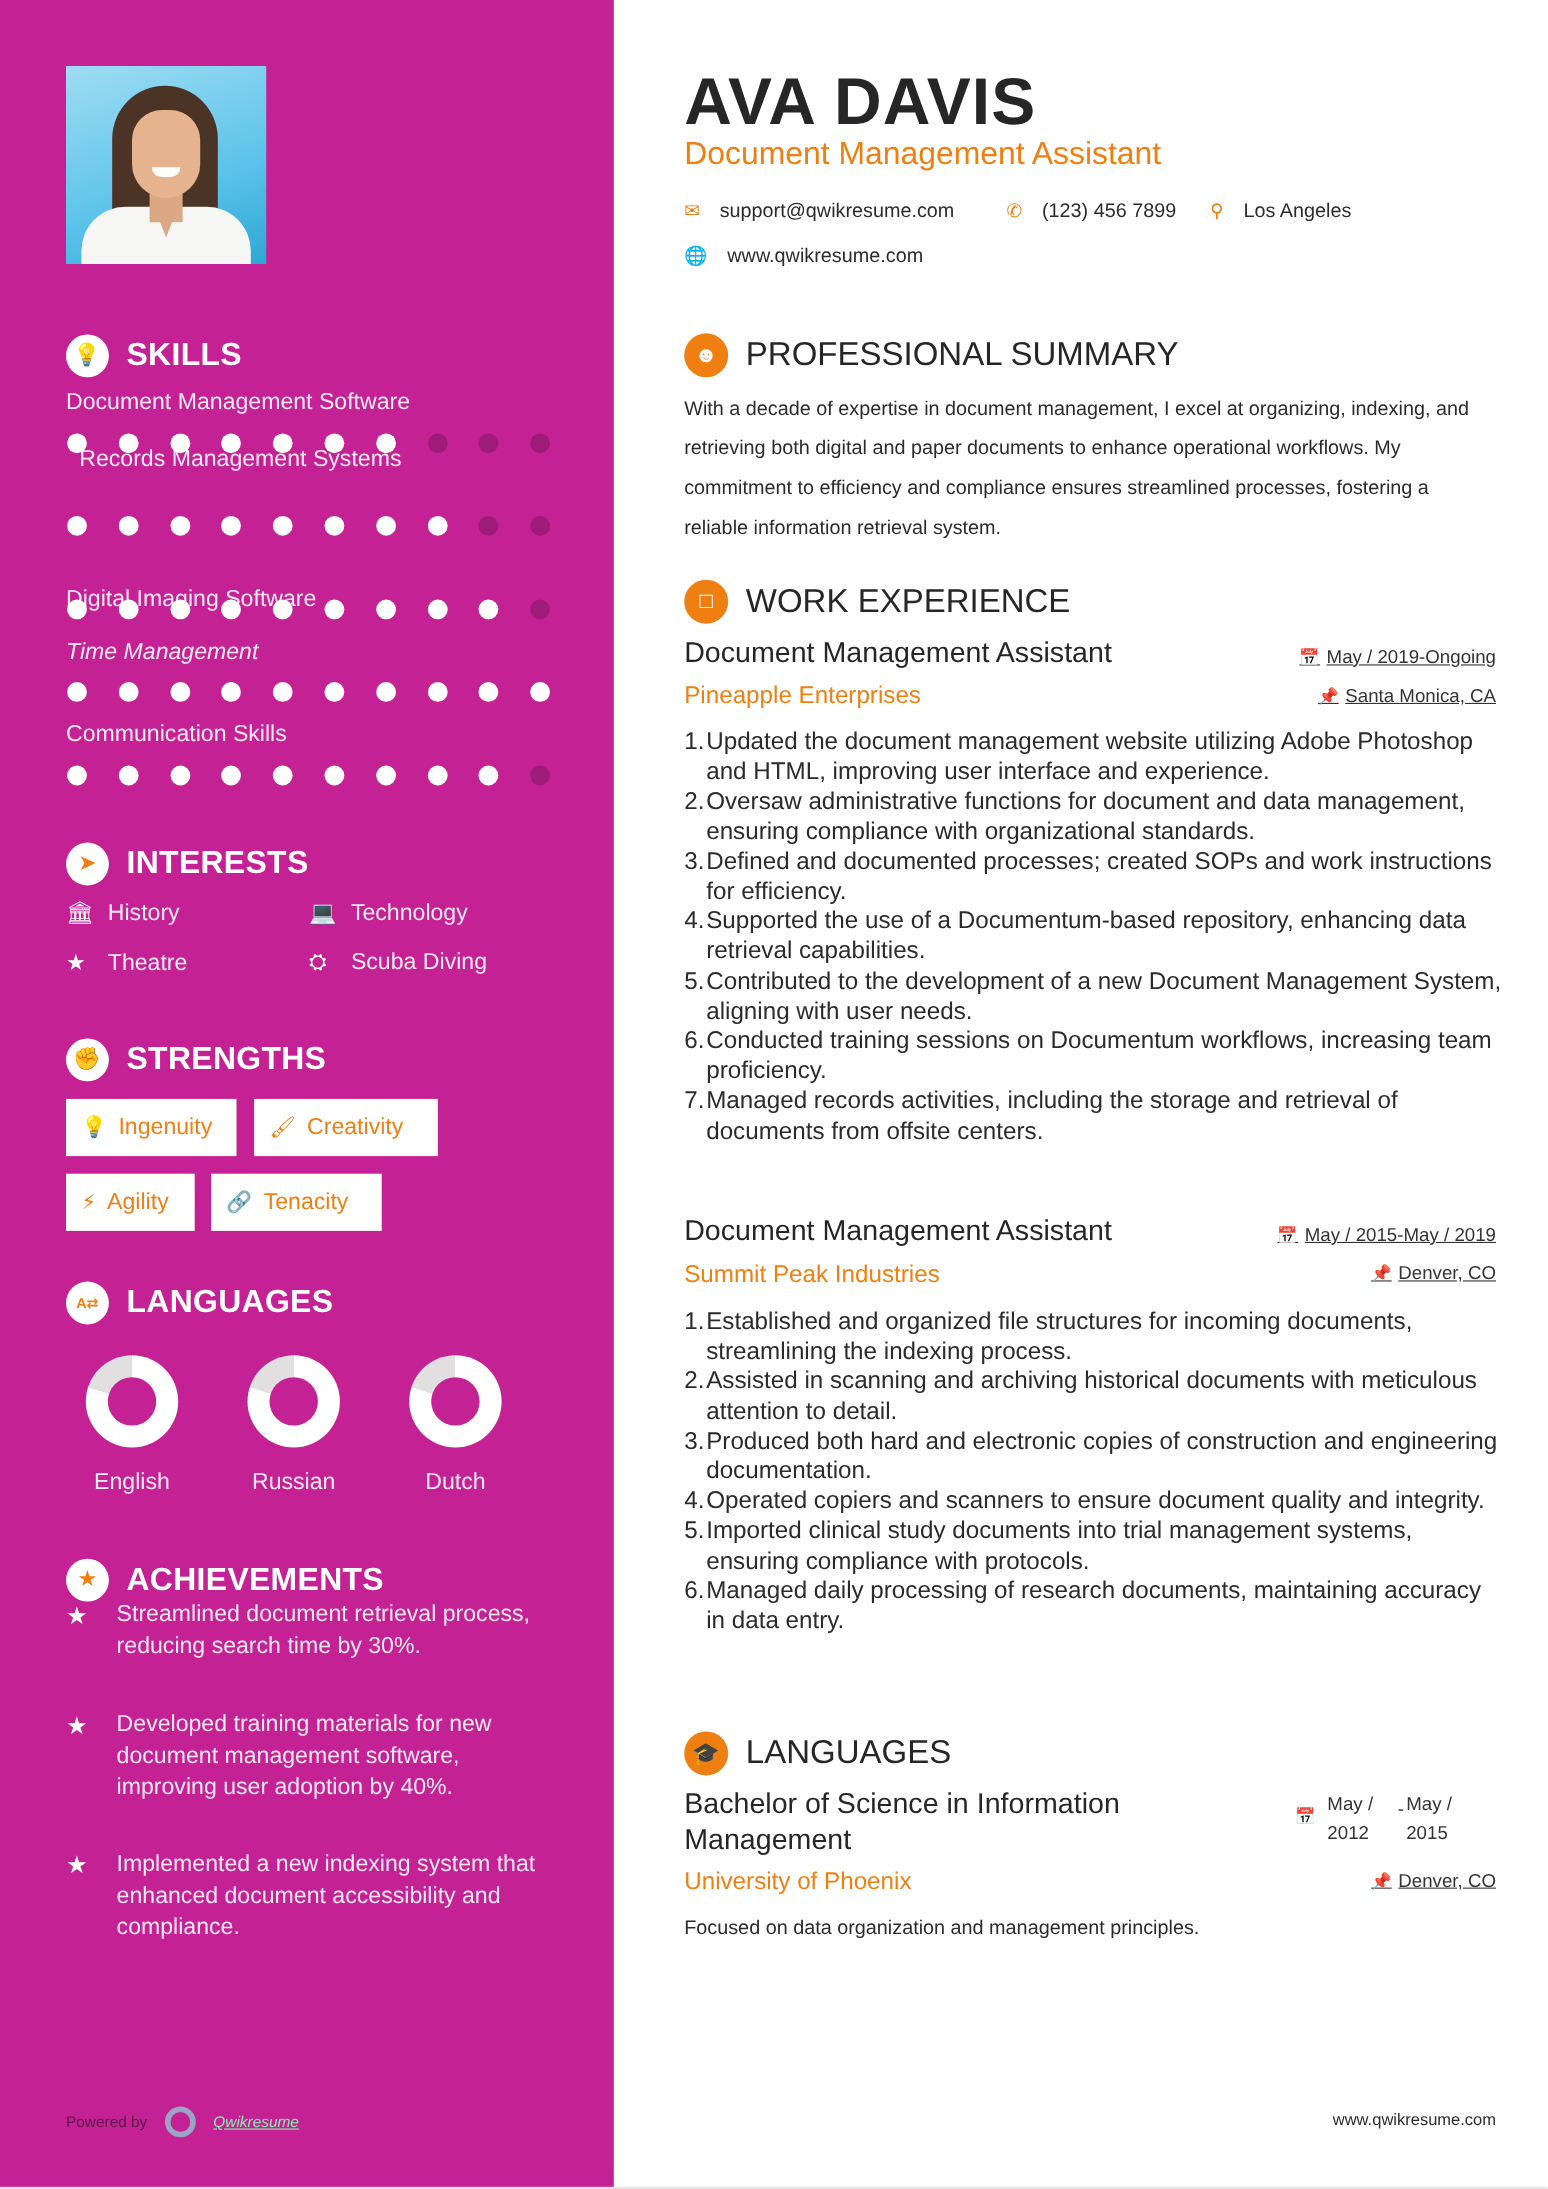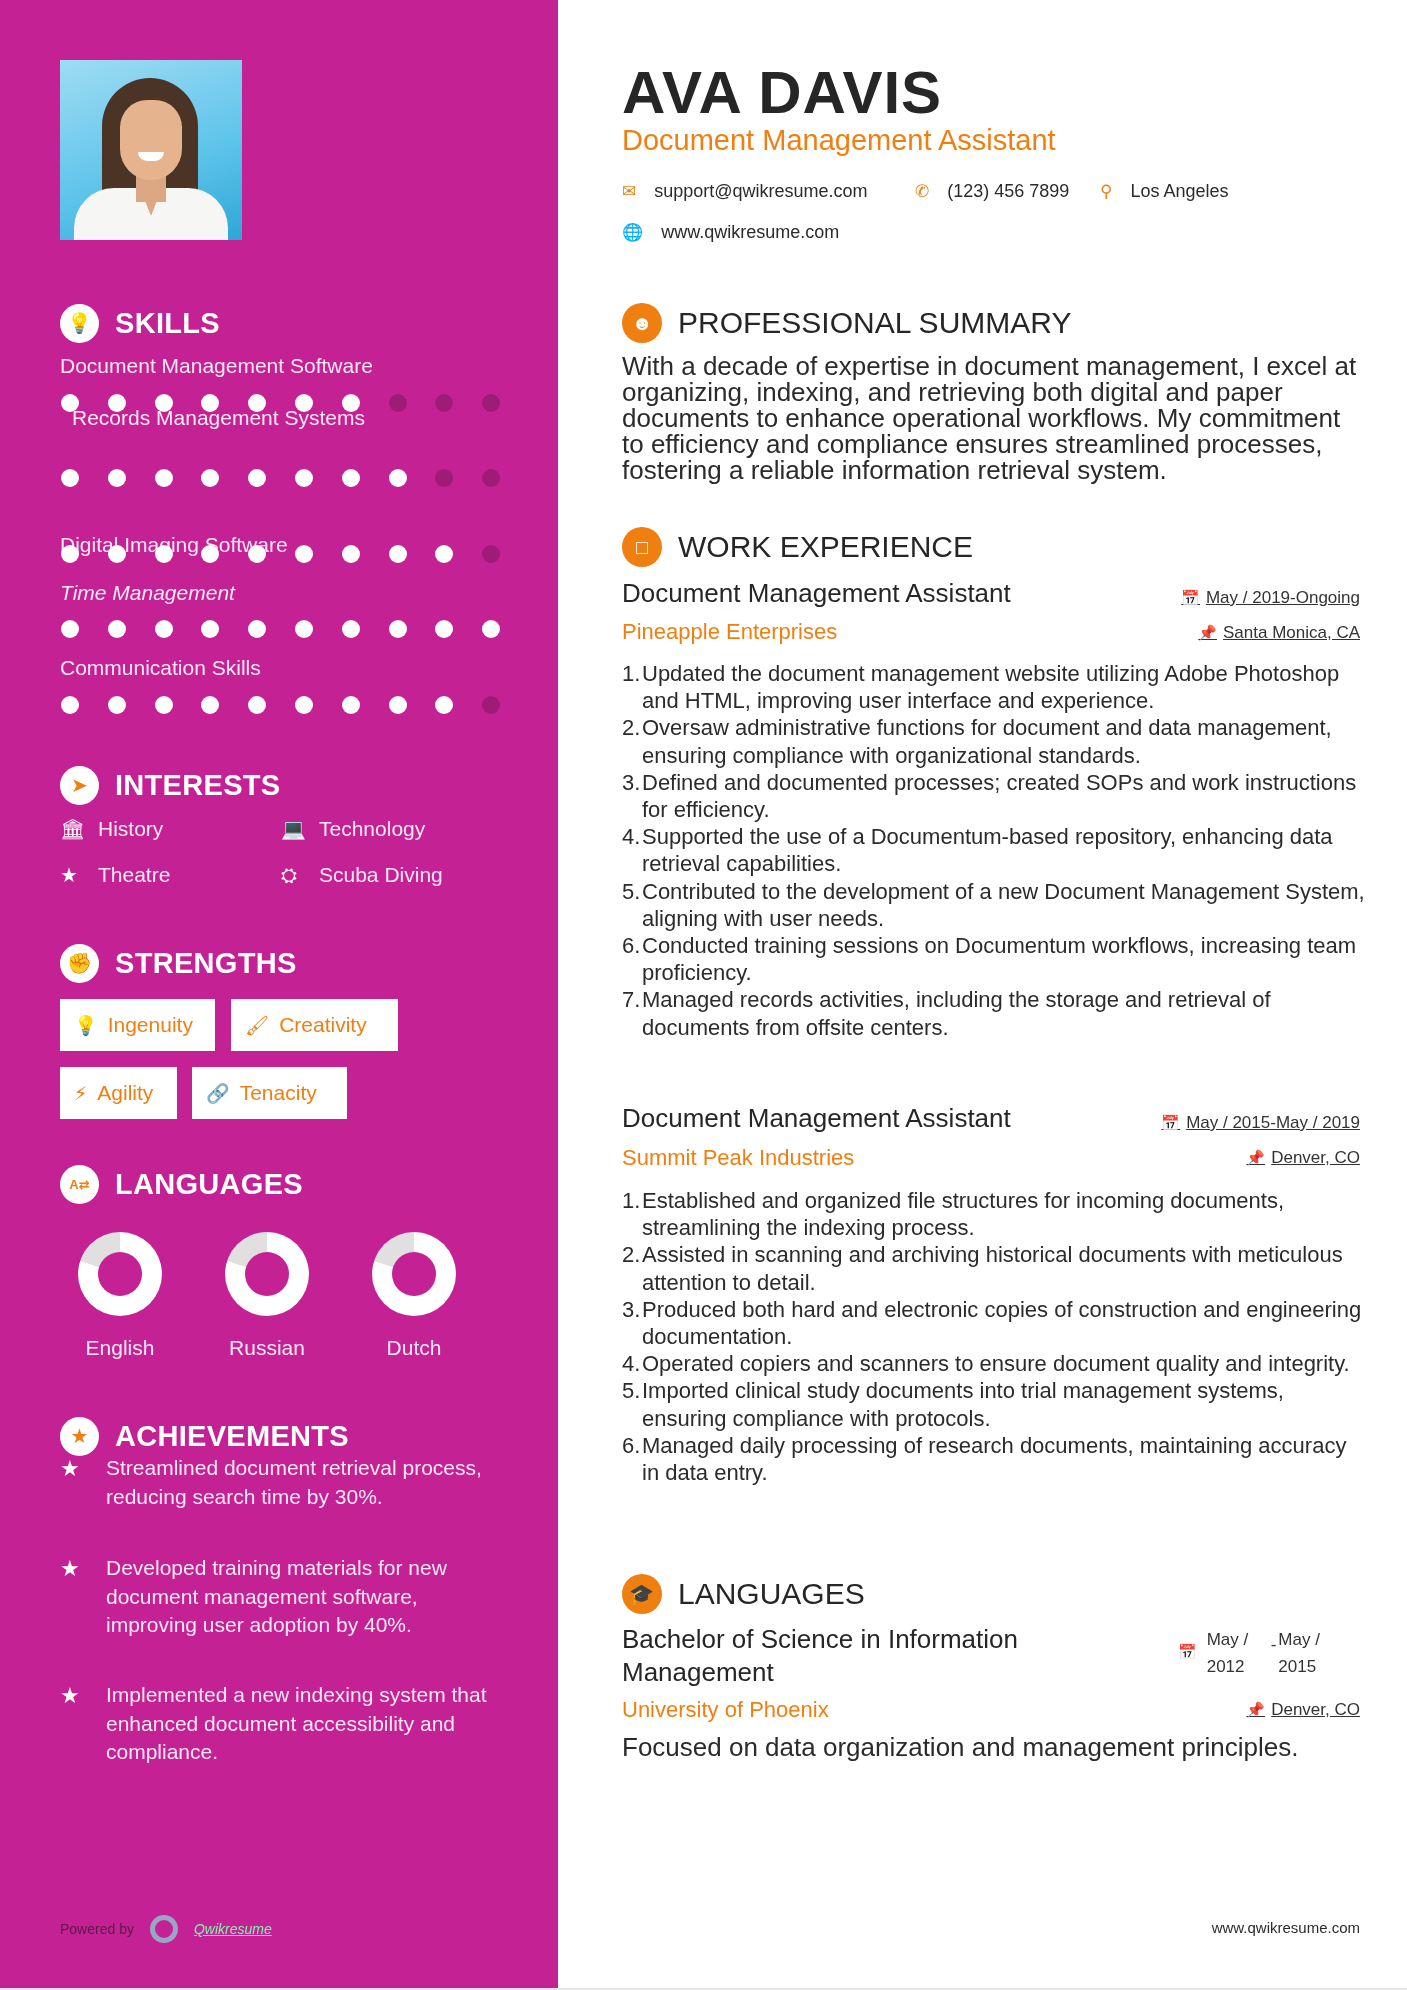--- a/index.html
+++ b/index.html
@@ -47,21 +47,21 @@
   .powered .link { text-decoration: underline; color: #86efac; font-style: italic; }
   .name { position: absolute; left: 622px; top: 58px; font-size: 60px; font-weight: 700; letter-spacing: 1px; color: #262626; }
   .job-title { position: absolute; left: 622px; top: 124px; font-size: 29px; color: #f07f11; }
   .contact { position: absolute; display: flex; align-items: center; font-size: 18px; color: #2b2b2b; white-space: nowrap; }
   .contact .ico { color: #f07f11; margin-right: 18px; font-size: 17px; }
 
   .r-head { position: absolute; left: 622px; display: flex; align-items: center; height: 40px; }
   .r-icon { width: 40px; height: 40px; border-radius: 50%; background: #f07f11; color: #ffffff; display: flex; align-items: center; justify-content: center; font-size: 20px; }
   .r-title { margin-left: 16px; font-size: 30px; font-weight: 400; color: #262626; }
 
-  .para { position: absolute; left: 622px; width: 740px; font-size: 26px; line-height: 26px; color: #2b2b2b; }
+  .para { position: absolute; left: 622px; width: 740px; font-size: 18px; line-height: 36px; color: #2b2b2b; }
   .exp-title { position: absolute; left: 622px; font-size: 26px; color: #262626; }
   .company { position: absolute; left: 622px; font-size: 22px; color: #f07f11; }
   .meta { position: absolute; right: 47px; font-size: 17px; color: #333333; text-align: right; white-space: nowrap; text-decoration: underline; }
   .meta .ico { margin-right: 6px; font-size: 15px; }
   .bullets { position: absolute; left: 622px; width: 746px; list-style: none; font-size: 22px; line-height: 27.2px; color: #2b2b2b; }
   .bullets li { display: flex; }
   .bullets .num { width: 20px; flex: 0 0 20px; text-align: left; }
   .edu-dates { position: absolute; left: 1178px; top: 1626px; display: flex; font-size: 17px; color: #333; line-height: 27px; }
   .footer-url { position: absolute; right: 47px; top: 1919px; font-size: 15px; color: #2b2b2b; }
 </style>

